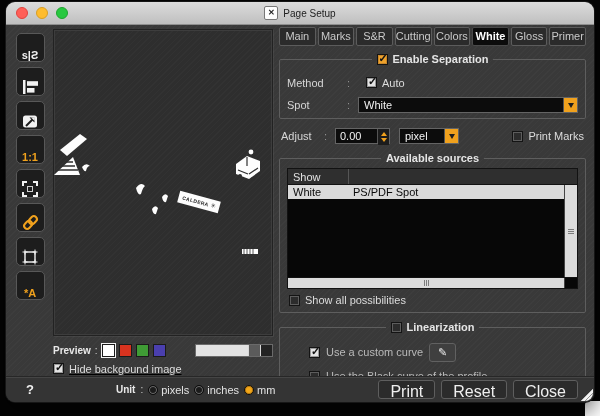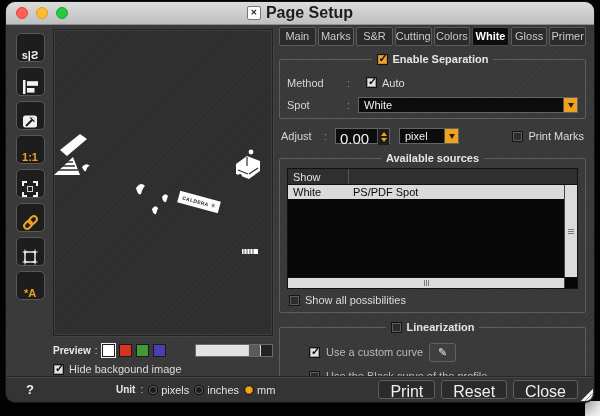--- a/index.html
+++ b/index.html
@@ -13,21 +13,21 @@
   .titlebar{height:22px;background:linear-gradient(#dcdcdc,#bfbfbf);border-bottom:1px solid #8f8f8f;
             display:flex;align-items:center;position:relative;}
   .traffic{display:flex;gap:8px;margin-left:10px;}
   .tl{width:12px;height:12px;border-radius:50%;box-sizing:border-box;}
   .tl.red{background:#ff5f57;border:1px solid #e0443e;}
   .tl.yellow{background:#febc2e;border:1px solid #d89e24;}
   .tl.green{background:#28c840;border:1px solid #1ea52f;}
   .title-wrap{position:absolute;left:0;right:0;display:flex;justify-content:center;align-items:center;gap:5px;pointer-events:none;}
   .doc-icon{width:12px;height:12px;background:#fdfdfd;border:1px solid #777;border-radius:2px;
             display:flex;align-items:center;justify-content:center;font-size:8px;font-weight:bold;color:#222;line-height:1;}
-  .title{font-size:16px;font-weight:bold;color:#1d1d1d;}
+  .title{font-size:10px;font-weight:normal;color:#1d1d1d;}
   
   .content{position:absolute;top:23px;left:1px;right:1px;bottom:26px;}
   
   .sidebar{position:absolute;left:2px;top:8px;width:42px;bottom:0;display:flex;flex-direction:column;align-items:center;gap:5px;}
   .tool-btn{width:29px;height:29px;background:#1d1d1d;border:1px solid #585858;border-radius:5px;
             display:flex;align-items:flex-end;justify-content:center;box-sizing:border-box;cursor:pointer;}
   .tool-glyph{font-size:11px;font-weight:bold;color:#f2f2f2;line-height:1;}
   .tool-glyph.orange{color:#f0a11d;}
   
   .preview-zone{position:absolute;left:46px;top:4px;width:220px;}
@@ -40,21 +40,21 @@
   .caldera-mark{font-size:6px;color:#1a1a1a;line-height:1;}
   .preview-row{display:flex;align-items:center;margin-top:7px;gap:4px;height:14px;}
   .pv-label{font-size:10px;font-weight:bold;color:#e9e9e9;}
   .colon{font-size:10px;color:#cfcfcf;}
   .swatch{width:13px;height:13px;box-sizing:border-box;border:1px solid #1a1a1a;cursor:pointer;}
   .swatch.sel{box-shadow:0 0 0 1px #f2f2f2;}
   .density-bar{margin-left:auto;width:78px;height:13px;display:flex;border:1px solid #6a6a6a;box-sizing:border-box;cursor:pointer;}
   .density-a{flex:1;background:#e3e3e3;}
   .density-b{width:11px;background:#5b5b5b;border-left:1px solid #d7d7d7;}
   .density-c{width:11px;background:#232323;border-left:1px solid #d7d7d7;}
-  .hidebg-row{display:flex;align-items:center;gap:5px;margin-top:6px;cursor:pointer;}
+  .hidebg-row{display:flex;align-items:flex-start;gap:5px;margin-top:6px;cursor:pointer;text-decoration:underline;}
   
   .cb{width:11px;height:11px;box-sizing:border-box;background:#2c2c2c;border:1px solid #141414;
       box-shadow:inset 0 0 0 1px #5d5d5d;position:relative;flex:none;cursor:pointer;}
   .cb.ck-white{background:#e4e4e4;box-shadow:inset 0 0 0 1px #9a9a9a;}
   .cb.ck-orange{background:#efa22b;box-shadow:inset 0 0 0 1px #c8872a;}
   .cb.ck-white::after,.cb.ck-orange::after{content:"✓";position:absolute;left:1px;top:-3px;font-size:11px;font-weight:bold;color:#141414;}
   .cb-row{display:flex;align-items:center;gap:5px;cursor:pointer;}
   .cb-label{font-size:11px;color:#dcdcdc;}
   .cb-label.dim{color:#b9b9b9;}
   .radio{width:10px;height:10px;border-radius:50%;background:#1b1b1b;border:1px solid #0d0d0d;
@@ -74,21 +74,21 @@
   .flabel{width:55px;font-size:11px;color:#d6d6d6;flex:none;}
   .fcolon{font-size:11px;color:#8f8f8f;width:6px;flex:none;}
   .dd{display:flex;height:16px;border:1px solid #646464;background:#0c0c0c;box-sizing:border-box;flex:1;cursor:pointer;}
   .dd-val{flex:1;font-size:11px;color:#f2f2f2;padding:1px 5px 0 5px;white-space:nowrap;overflow:hidden;}
   .dd-btn{width:13px;background:#f0a11d;border-left:1px solid #555;display:flex;align-items:flex-start;justify-content:center;}
   .dd-btn::before{content:"";border:3.5px solid transparent;border-top:5px solid #1e1e1e;margin-top:5px;}
   .auto-wrap{margin-left:8px;flex:none;}
   
   .adjust-row{display:flex;align-items:center;gap:5px;margin:9px 4px 8px 4px;height:17px;}
   .spinbox{display:flex;height:16px;border:1px solid #646464;background:#0c0c0c;box-sizing:border-box;width:55px;}
-  .spin-val{flex:1;font-size:15px;color:#f2f2f2;padding:1px 4px 0 4px;}
+  .spin-val{flex:1;font-size:11px;color:#f2f2f2;padding:1px 4px 0 4px;}
   .spin-btns{width:11px;display:flex;flex-direction:column;border-left:1px solid #555;}
   .spin-up,.spin-dn{flex:1;display:flex;align-items:center;justify-content:center;background:#1c1c1c;cursor:pointer;}
   .spin-up::before{content:"";border:3px solid transparent;border-bottom:4px solid #f0a11d;margin-bottom:1px;}
   .spin-dn::before{content:"";border:3px solid transparent;border-top:4px solid #f0a11d;margin-top:1px;}
   .dd.unit-dd{flex:none;width:60px;margin-left:4px;}
   .printmarks{margin-left:auto;}
   
   .src-fs{padding:4px 4px 3px 4px;}
   .srctable{border:1px solid #121212;}
   .thead{display:flex;height:15px;background:#2f2f2f;border-bottom:1px solid #121212;}

